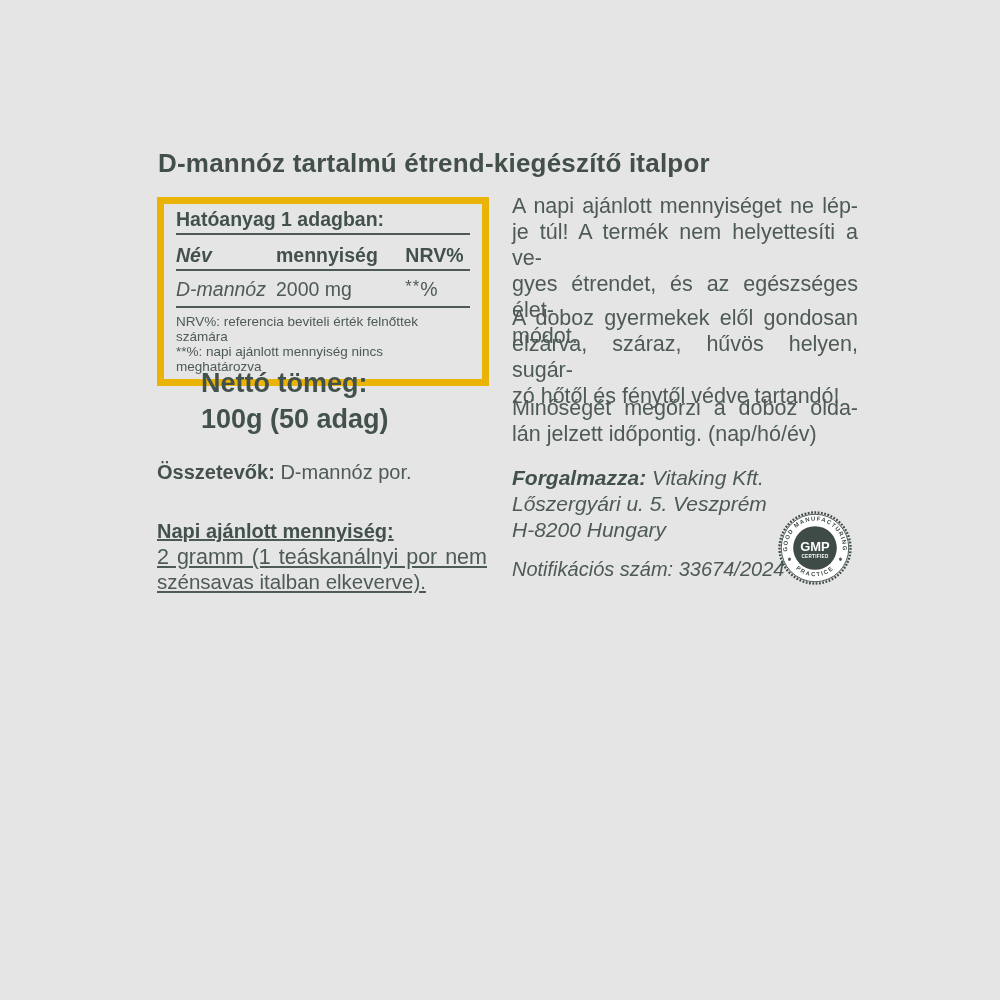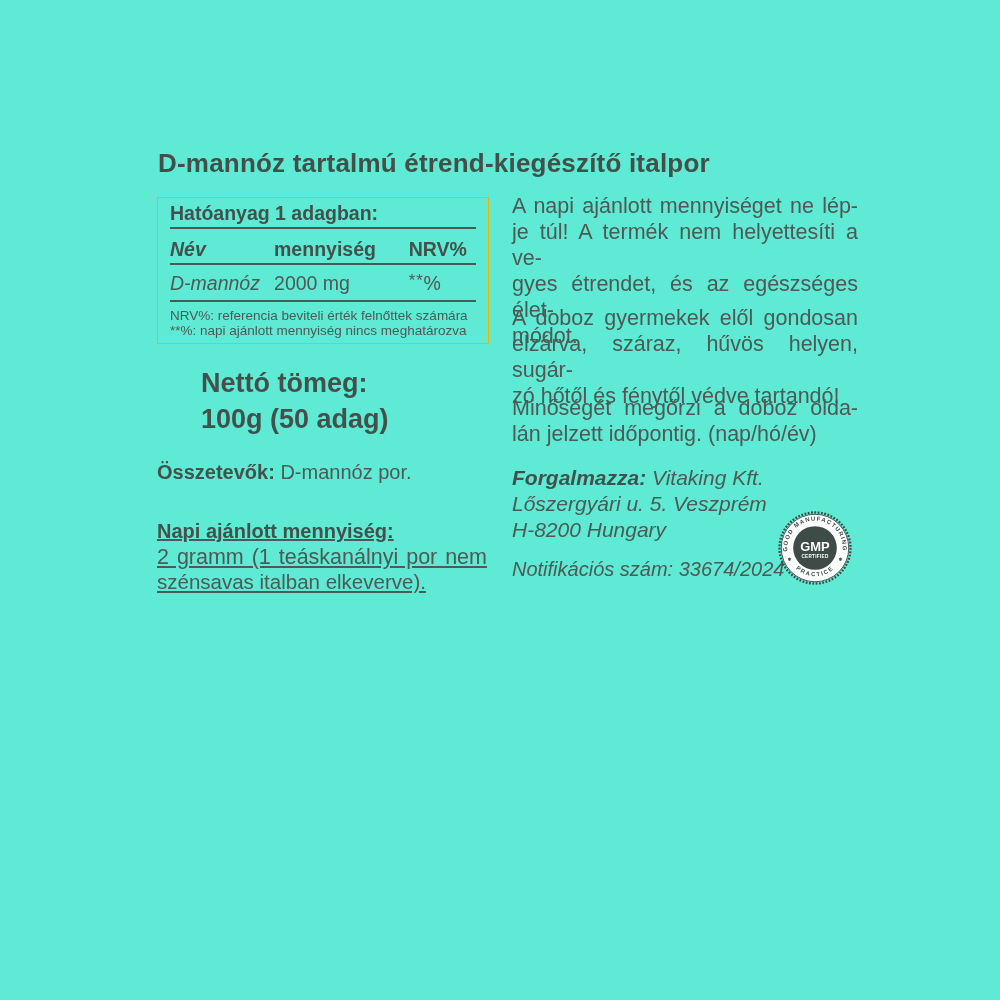--- a/index.html
+++ b/index.html
@@ -1,32 +1,32 @@
 <!DOCTYPE html>
 <html><head>
 <meta charset="utf-8">
 <style>
   html, body { margin:0; padding:0; background:#ffffff; }
   .page {
-    position:relative; width:1000px; height:1000px; background:#5eead4;
+    position:relative; width:1000px; height:1000px; background:#e5e5e5;
     font-family:"Liberation Sans", sans-serif; color:#4d5a55; overflow:hidden;
   }
   .abs { position:absolute; }
 
   
   .title {
     left:158px; top:150px; width:660px;
     font-size:26px; font-weight:bold; color:#435049; letter-spacing:0.2px;
     line-height:26px; white-space:nowrap;
   }
 
   
   .facts {
     left:157px; top:197px; width:332px; box-sizing:border-box;
-    border:1px solid #eab308; padding:4px 12px 5px 12px;
+    border:7px solid #eab308; padding:4px 12px 5px 12px;
   }
   .facts .t-header { font-size:19.5px; font-weight:bold; line-height:22px; color:#43514c; }
   .facts .rule { height:0; border-top:2px solid #4c5954; margin-top:3px; }
   .facts .t-cols { display:flex; margin-top:9px; font-size:19.5px; font-weight:bold; line-height:22px; color:#43514c; }
   .facts .t-row  { display:flex; margin-top:7px; font-size:19.5px; line-height:22px; }
   .facts .rule2 { height:0; border-top:2px solid #4c5954; margin-top:3px; }
   .facts .rule3 { height:0; border-top:2px solid #4c5954; margin-top:4px; }
   .c-name { flex:0 0 34%; text-align:left;font-style:italic; }
   .c-amount { flex:1; }
   .c-nrv { flex:0 0 22%; text-align:left; }

